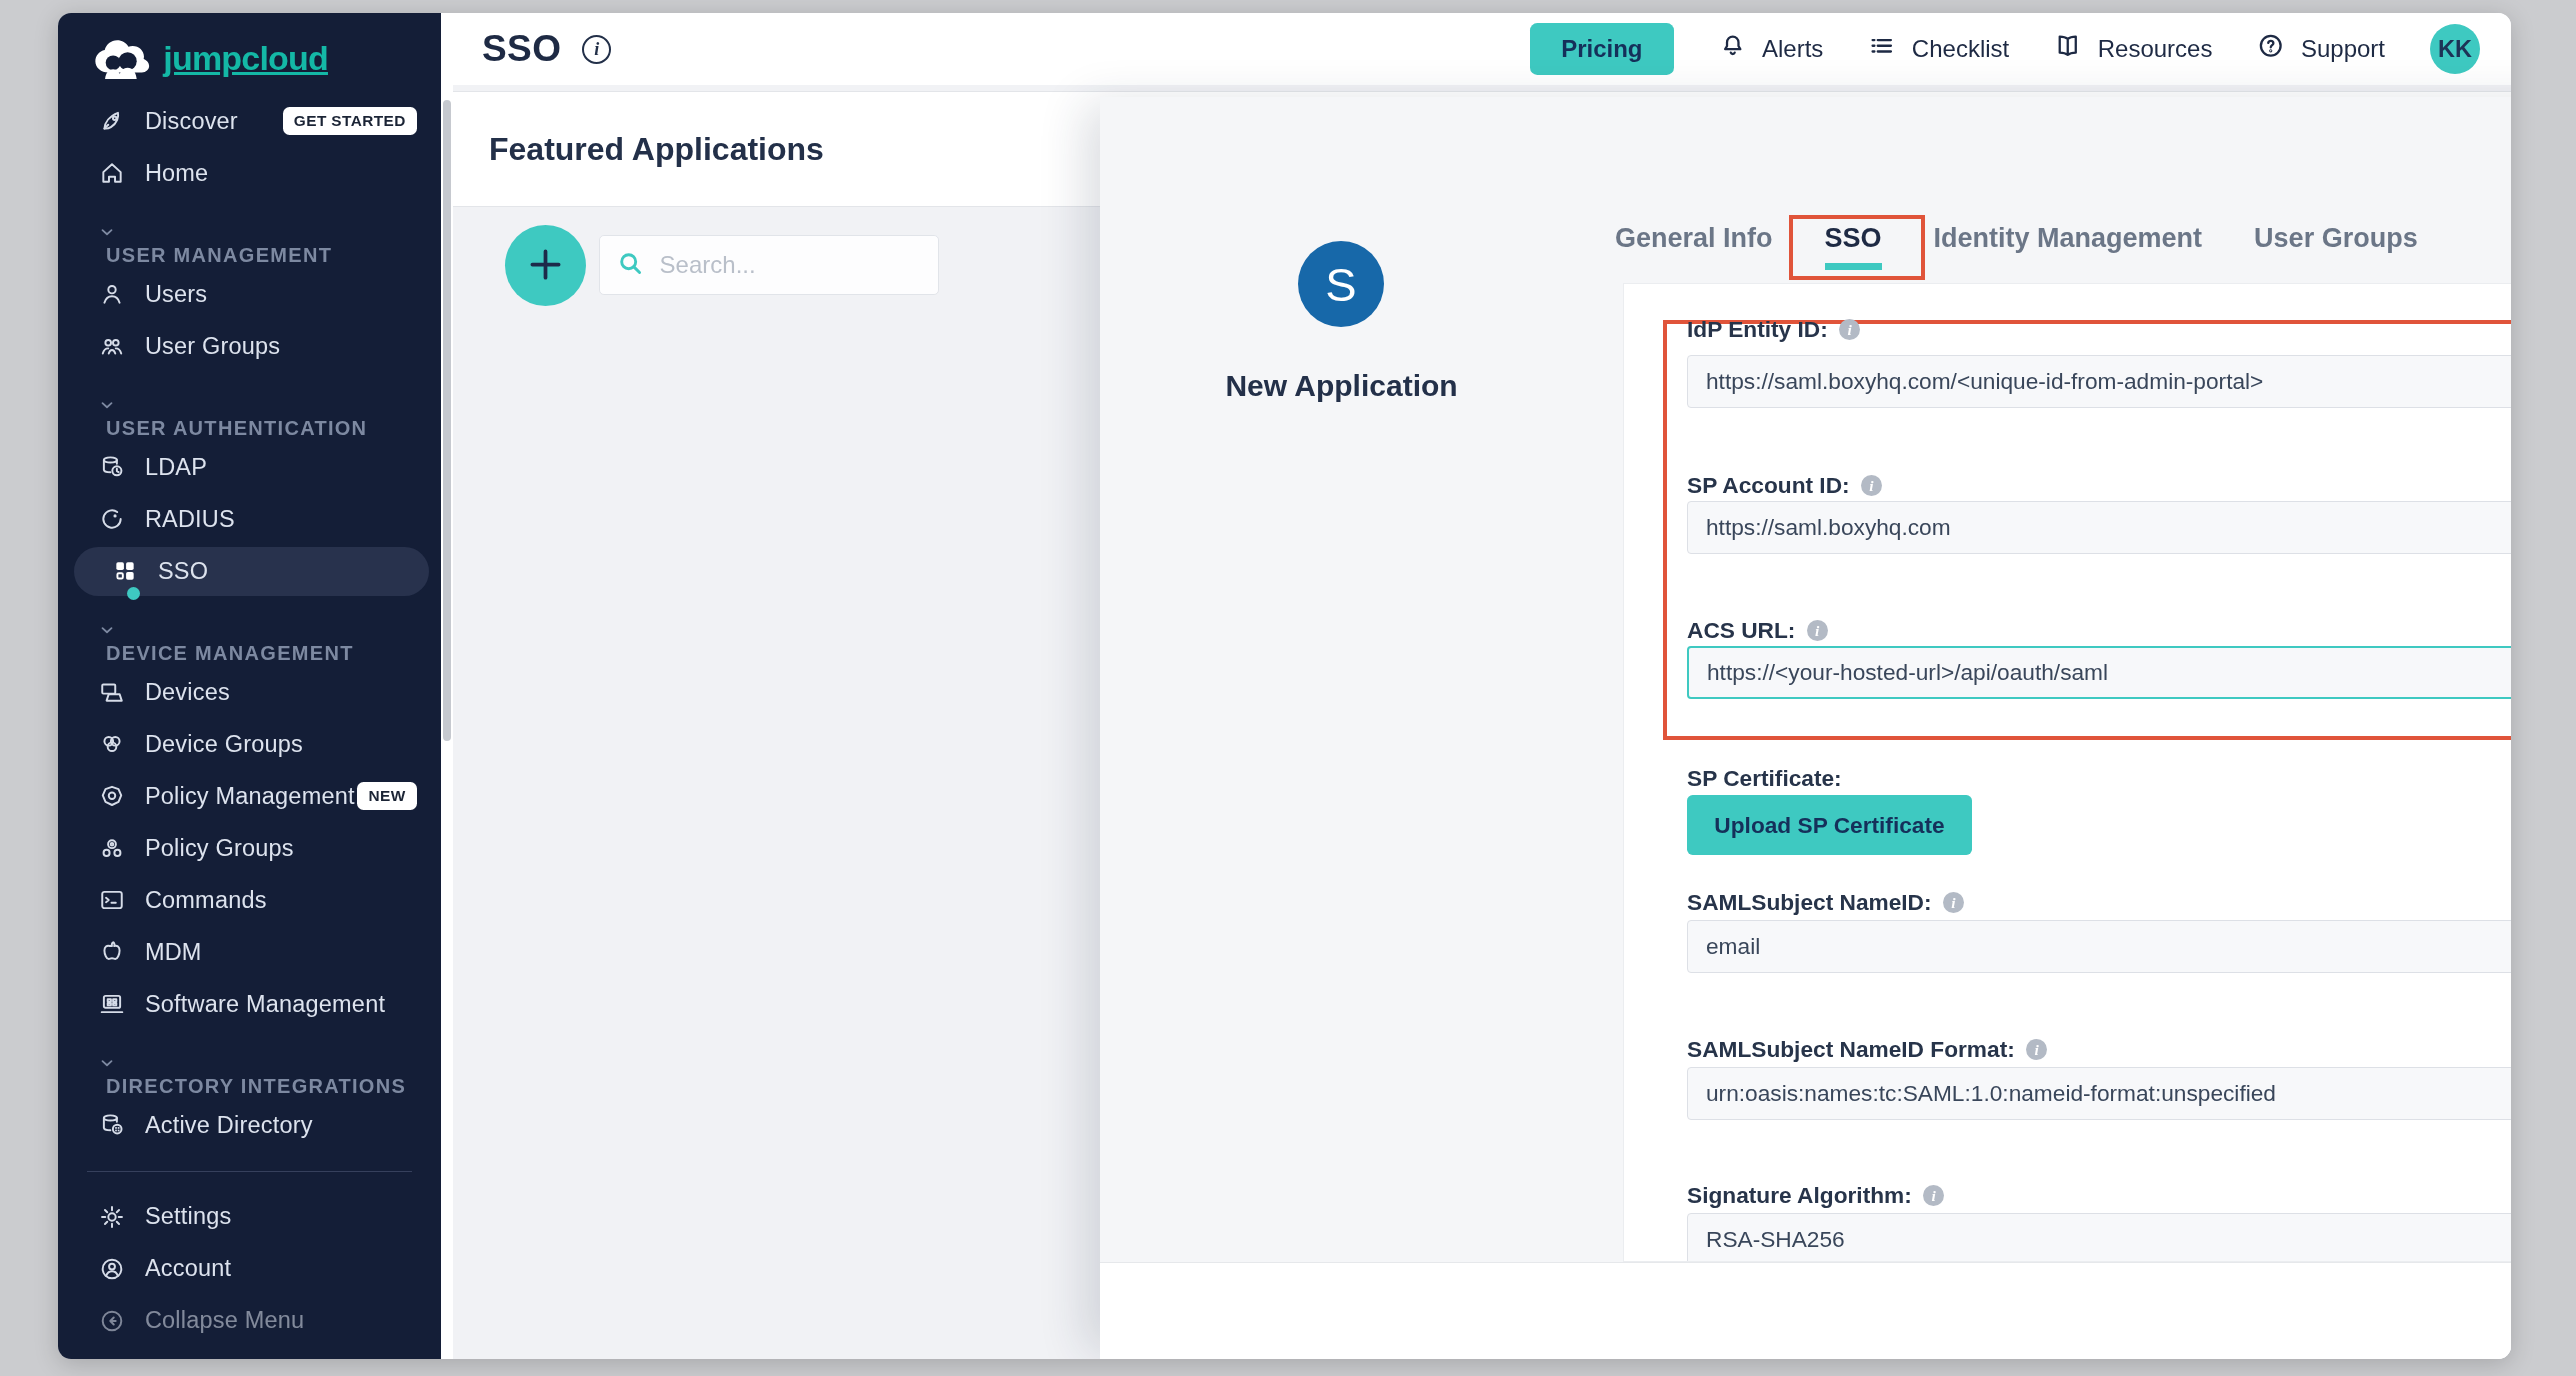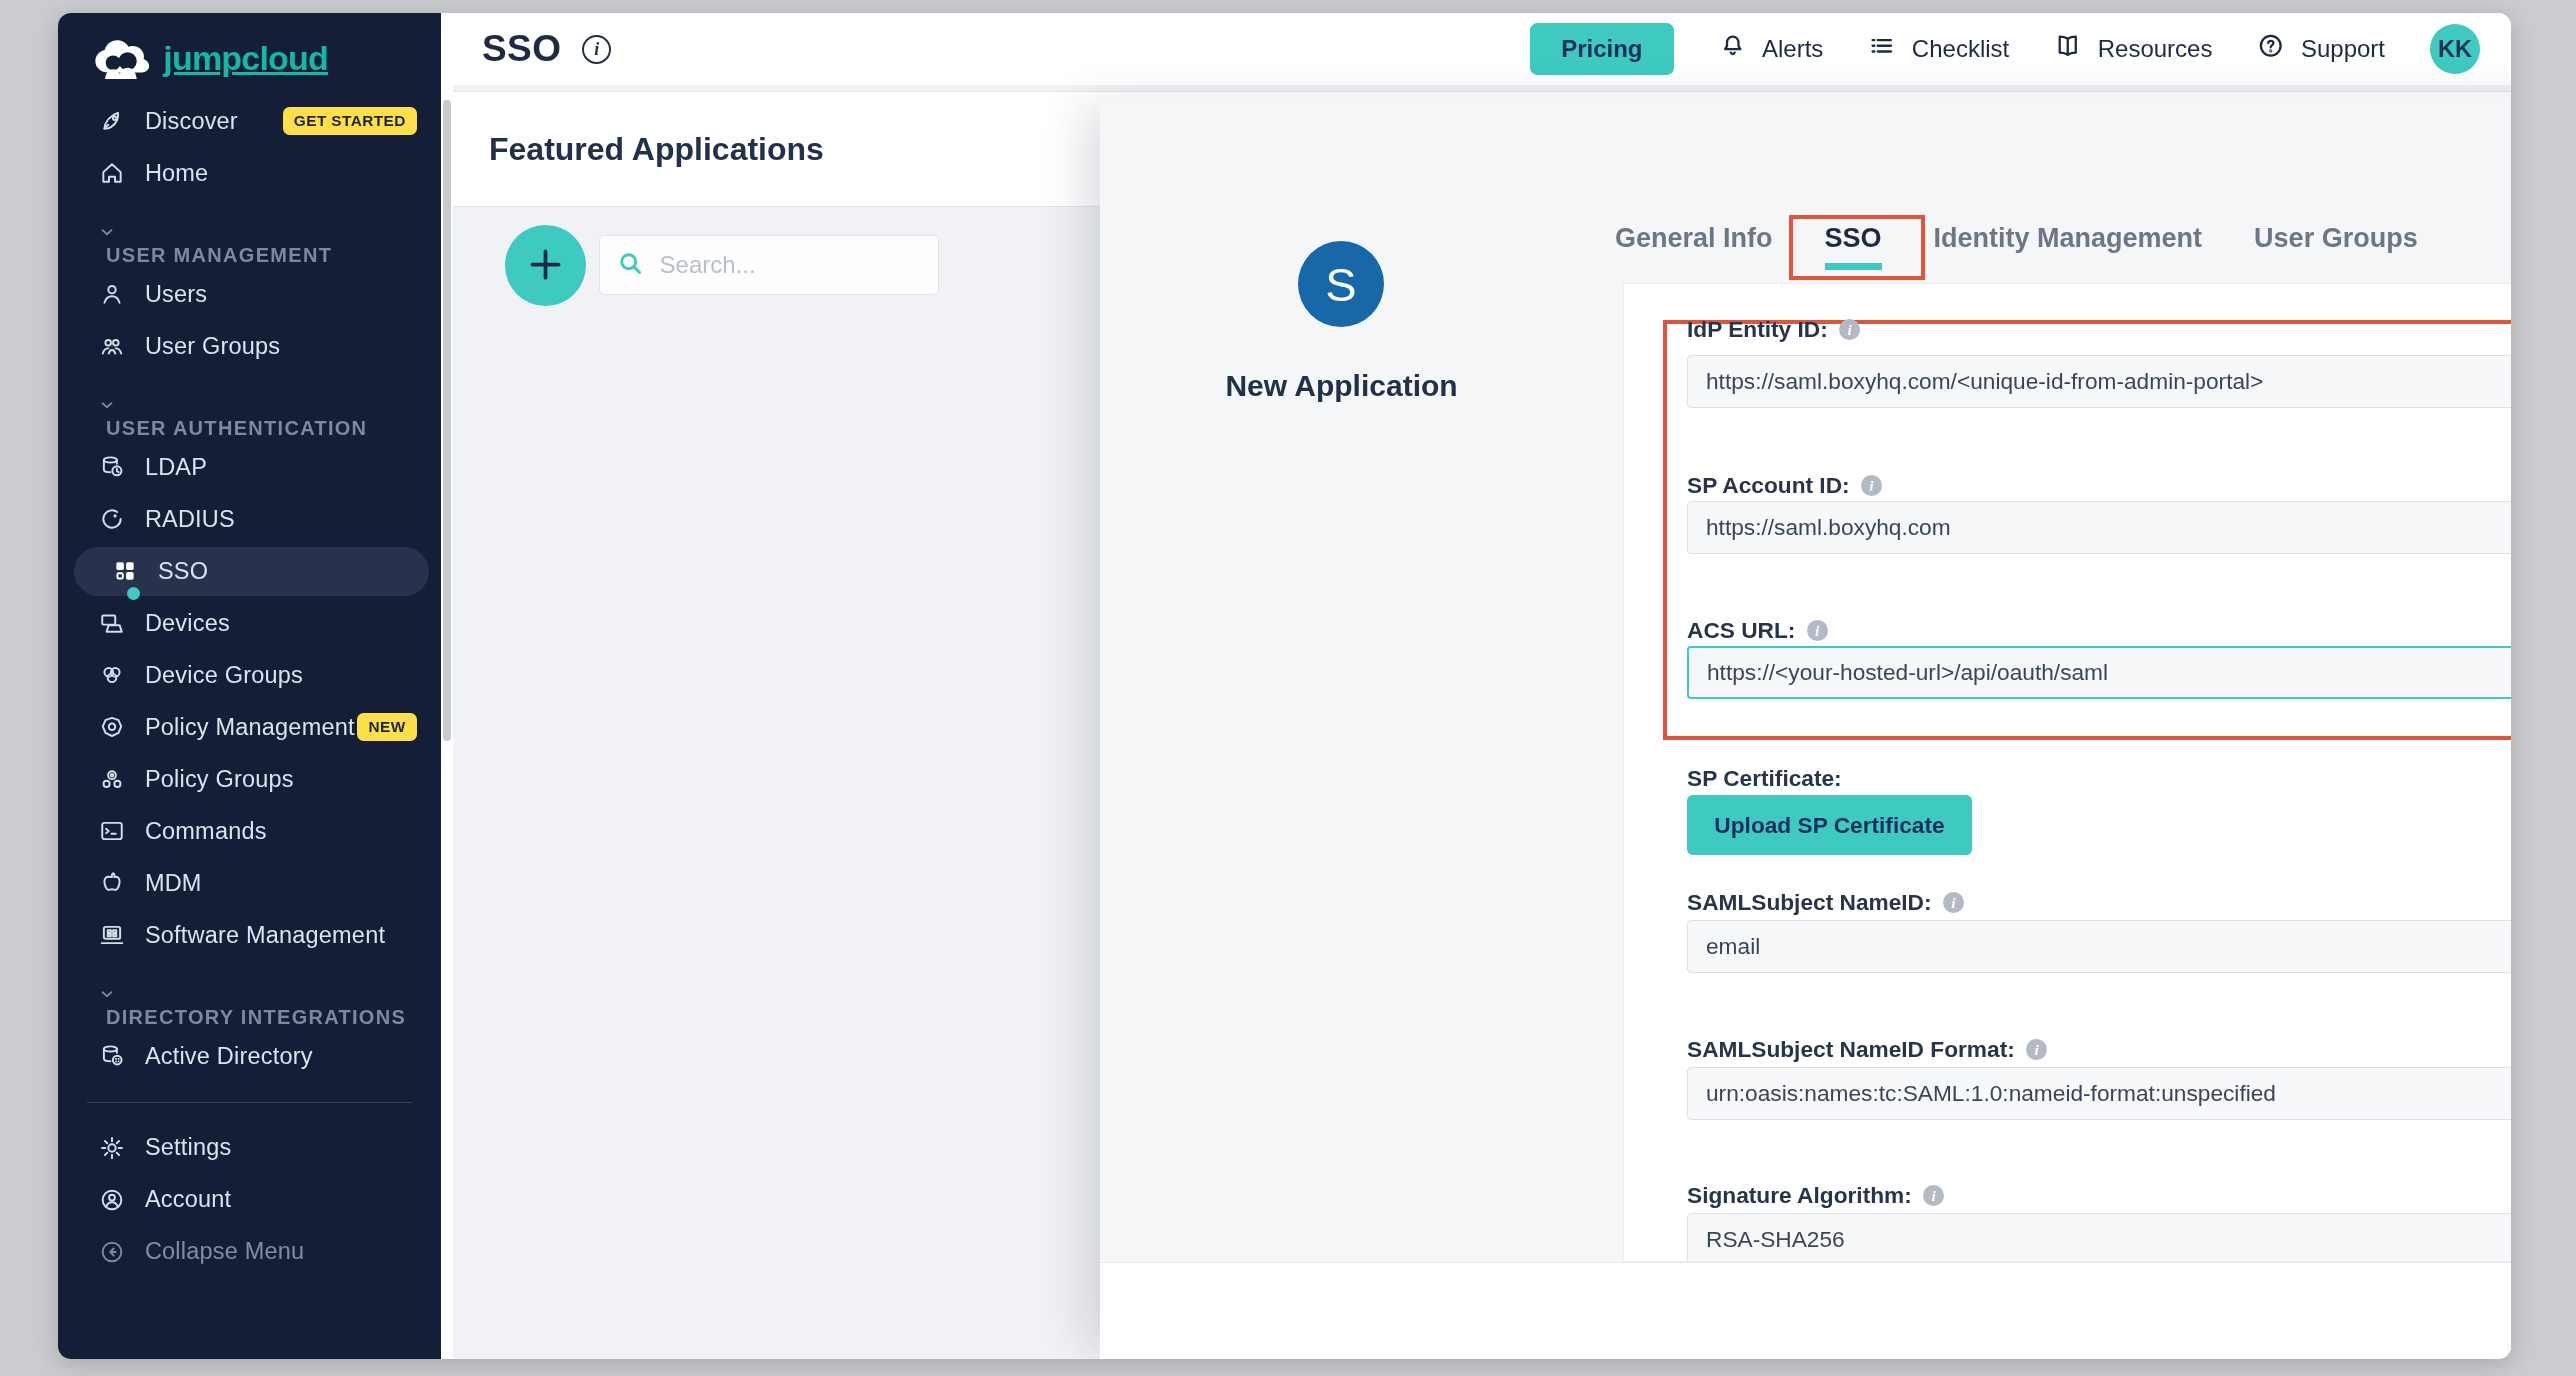--- a/index.html
+++ b/index.html
@@ -11,21 +11,21 @@
 
   
   .sidebar { width:383px; background:#141e37; flex:none; color:#dde3ee; position:relative; }
   .logo { display:flex; align-items:center; gap:11.3px; padding:24px 0 4.9px 34px; }
   .logo-text { color:#14b8a6; font-size:34px; font-weight:700; letter-spacing:-0.8px;text-decoration:underline; }
   .nav { margin-top:11.3px; }
   .nav-item { display:flex; align-items:center; height:52px; padding-left:40px; cursor:pointer; position:relative; }
   .nav-item .nico { width:27.5px; height:27.5px; flex:none; margin-right:19.4px; display:flex; align-items:center; justify-content:center; }
   .nico svg { stroke:#d6dce8; fill:none; stroke-width:1.8; stroke-linecap:round; stroke-linejoin:round; }
   .nav-label { font-size:23.5px; color:#dde3ee; letter-spacing:0.2px; white-space:nowrap; }
-  .badge { margin-left:auto; margin-right:24px; background:#fde047; color:#1b2435;
+  .badge { margin-left:auto; margin-right:24px; background:#ffffff; color:#1b2435;
            font-size:15.4px; font-weight:700; letter-spacing:0.4px; padding:4.9px 11.3px; border-radius:6.5px; }
   .sec-head { display:flex; align-items:flex-start; height:45px; padding-left:40px; margin-top:24px;flex-direction:column; }
   .sec-head:first-child { margin-top:0; }
   .sec-title { font-size:20px; font-weight:700; color:#7d89a1; letter-spacing:1.3px; margin-left:8px; white-space:nowrap; }
   .chev svg { stroke:#7d89a1; fill:none; stroke-width:2.4; stroke-linecap:round; stroke-linejoin:round; }
   .nav-item.active::before { content:""; position:absolute; left:16px; right:12px; top:1.6px; bottom:1.6px;
            background:#28324d; border-radius:26px; }
   .nav-item.active > * { position:relative; }
   .active-dot { position:absolute; left:29px; top:50%; width:13px; height:13px; margin-top:-6.5px;
            border-radius:50%; background:#3ec9c1; }
@@ -204,20 +204,26 @@
             <svg width="26" height="26" viewBox="0 0 24 24">
               <rect x="4" y="4" width="7" height="7" rx="1.6" fill="#fff" stroke="none"></rect>
               <rect x="13" y="4" width="7" height="7" rx="1.6" fill="#fff" stroke="none"></rect>
               <rect x="13" y="13" width="7" height="7" rx="1.6" fill="#fff" stroke="none"></rect>
               <rect x="5" y="14" width="5" height="5" rx="1.2" stroke="#fff"></rect>
             </svg>
           </span>
         <span class="nav-label">SSO</span>
       </div>
 
+      <div class="sec-head">
+        <span class="chev"><svg width="18" height="18" viewBox="0 0 24 24">
+              <path d="M6 9.5 12 15l6-5.5"></path>
+            </svg></span>
+        <span class="sec-title">DEVICE MANAGEMENT</span>
+      </div>
       <div class="nav-item">
         <span class="nico">
             <svg width="26" height="26" viewBox="0 0 24 24">
               <rect x="3" y="5" width="12" height="8.5" rx="1"></rect>
               <path d="M7 20h14l-2-6h-10z"></path>
             </svg>
           </span>
         <span class="nav-label">Devices</span>
       </div>
       <div class="nav-item">

